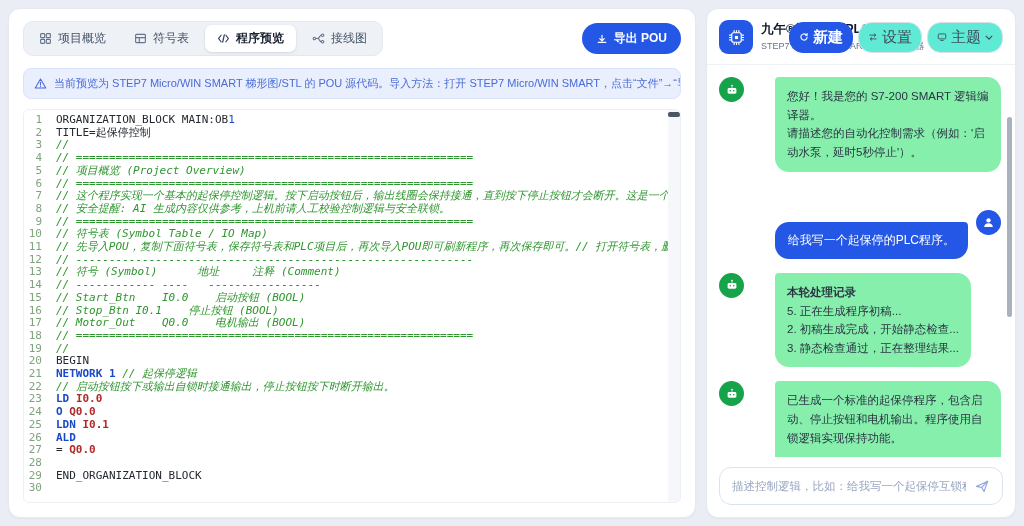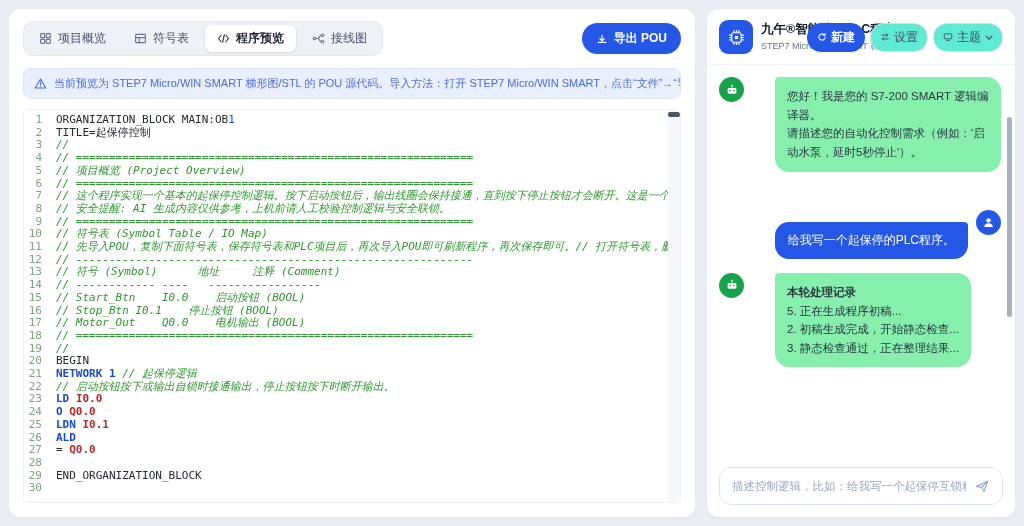--- a/index.html
+++ b/index.html
@@ -59,21 +59,21 @@
   .rp-header { display:flex; align-items:center; gap:8px; padding:11px 12px 10px; border-bottom:1px solid #eef1f5; }
   .logo {
     width:34px; height:34px; flex:none; background:#2457e6; border-radius:9px;
     display:flex; align-items:center; justify-content:center;
   }
   .titles { min-width:0; flex:1; }
   .app-title { font-size:12.5px; font-weight:bold; color:#0f172a; white-space:nowrap; }
   .app-sub { font-size:9px; color:#64748b; margin-top:2px; white-space:nowrap; }
   .hdr-btns { display:flex; align-items:center; gap:5px; flex:none; }
   .pill {
-    display:flex; align-items:center; gap:4px; font-size:12px; padding:5px 9px;
+    display:flex; align-items:center; gap:4px; font-size:15px; padding:5px 9px;
     border-radius:14px; cursor:pointer; white-space:nowrap; font-family:inherit;
   }
   .pill.blue { background:#2457e6; color:#fff; border:1px solid #2457e6; font-weight:bold; }
   .pill.ghost { background:#5eead4; color:#3f4a5a; border:1px solid #d8dfe9; }
   .chat {
     position:relative; flex:1; overflow:hidden; padding:12px 14px 0 12px;
     display:flex; flex-direction:column; gap:14px;
   }
   .msg-row { display:flex; gap:8px; align-items:flex-start; }
   .msg-row.user { justify-content:flex-end; align-items:center; }
@@ -297,20 +297,37 @@
             <circle cx="15" cy="13.3" r="1.4" fill="#17a34a"></circle>
           </svg>
         </div>
         <div class="bubble bot">
           <div class="msg-line bold">本轮处理记录</div>
           <div class="msg-line">5. 正在生成程序初稿...</div>
           <div class="msg-line">2. 初稿生成完成，开始静态检查...</div>
           <div class="msg-line">3. 静态检查通过，正在整理结果...</div>
         </div>
       </div>
+      <div class="msg-row bot">
+        <div class="avatar bot">
+          <svg viewBox="0 0 24 24" width="14" height="14" fill="#fff">
+            <circle cx="12" cy="4.6" r="1.4"></circle>
+            <rect x="11.4" y="5.5" width="1.2" height="3"></rect>
+            <rect x="4.5" y="8.5" width="15" height="10" rx="2.5"></rect>
+            <circle cx="9" cy="13.3" r="1.4" fill="#17a34a"></circle>
+            <circle cx="15" cy="13.3" r="1.4" fill="#17a34a"></circle>
+          </svg>
+        </div>
+        <div class="bubble bot">
+          <div class="msg-line">已生成一个标准的起保停程序，包含启动、停止按钮和电机输出。程序使用自锁逻辑实现保持功能。</div>
+          <div class="msg-line spacer"></div>
+          <div class="msg-line">[能力边界评估]</div>
+          <div class="msg-line">可行性: FULL</div>
+        </div>
+      </div>
       <div class="chat-scrollbar">
       <div class="chat-thumb"></div>
     </div>
   </div>
 
   <div class="footer">
     <div class="input-pill">
       <input type="text" value="" placeholder="描述控制逻辑，比如：给我写一个起保停互锁程序..." style="">
       <button class="send-btn">
         <svg viewBox="0 0 20 20" width="16" height="16" fill="none" stroke="currentColor" stroke-width="1.4" stroke-linejoin="round">

